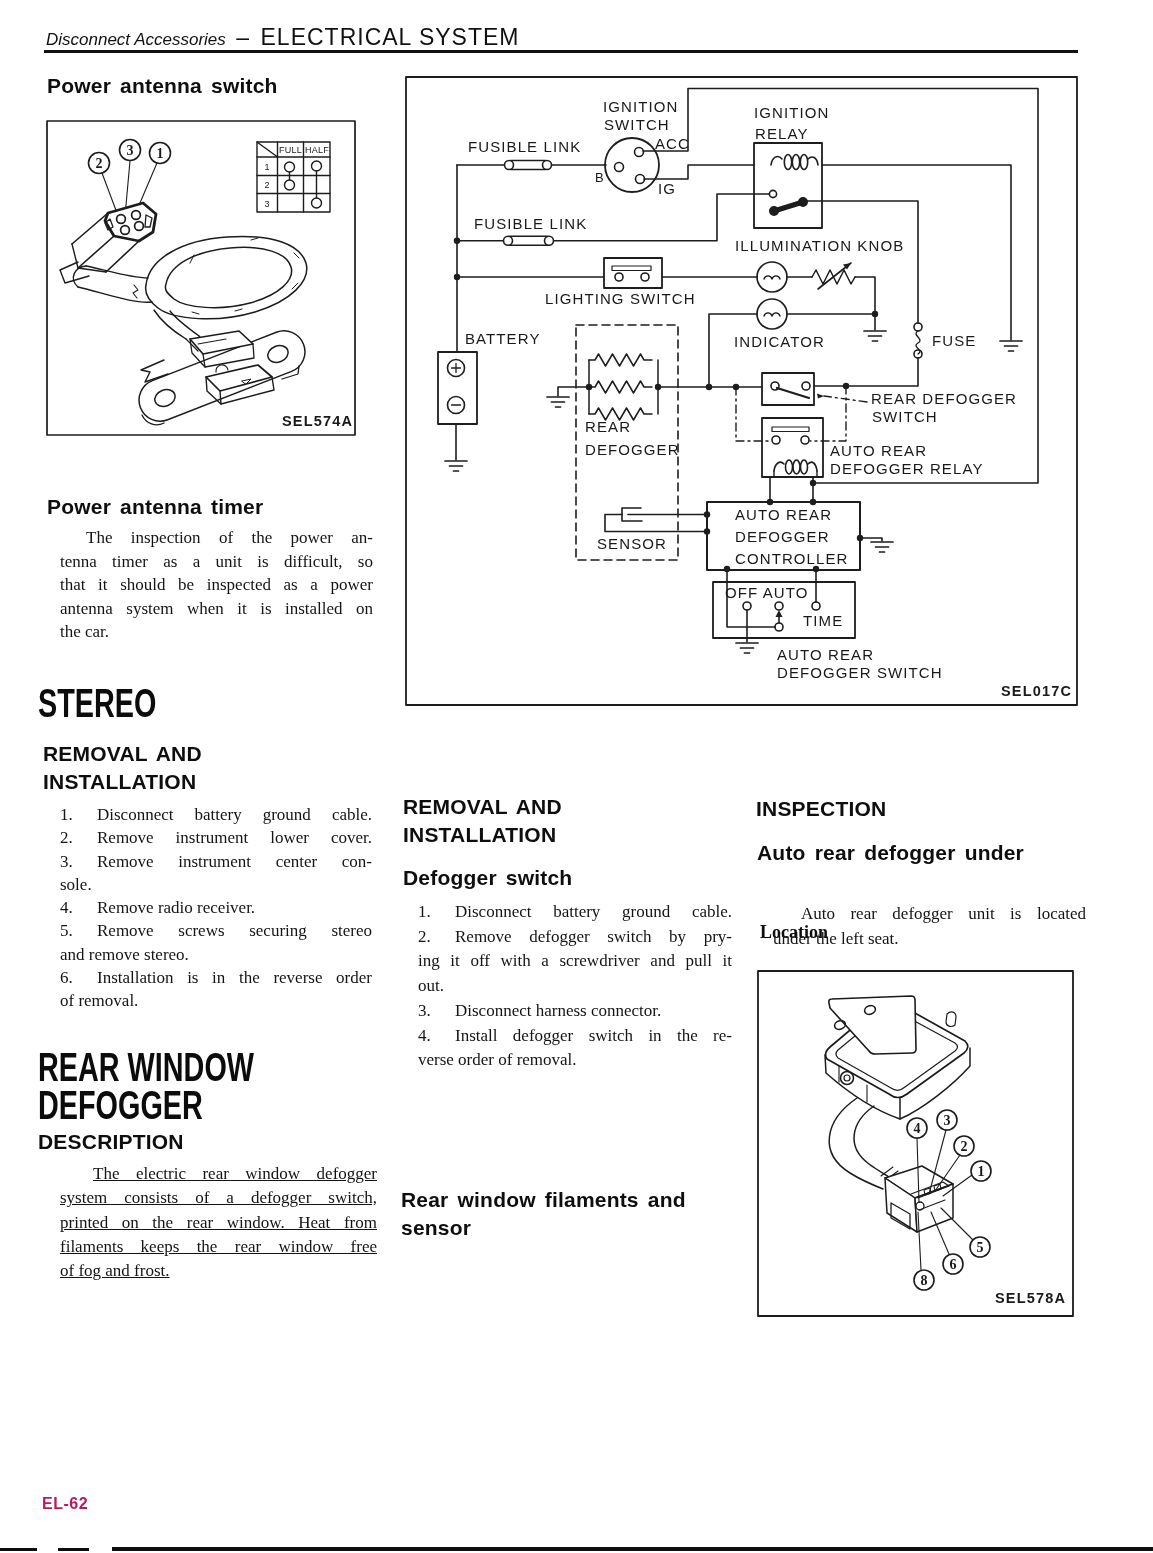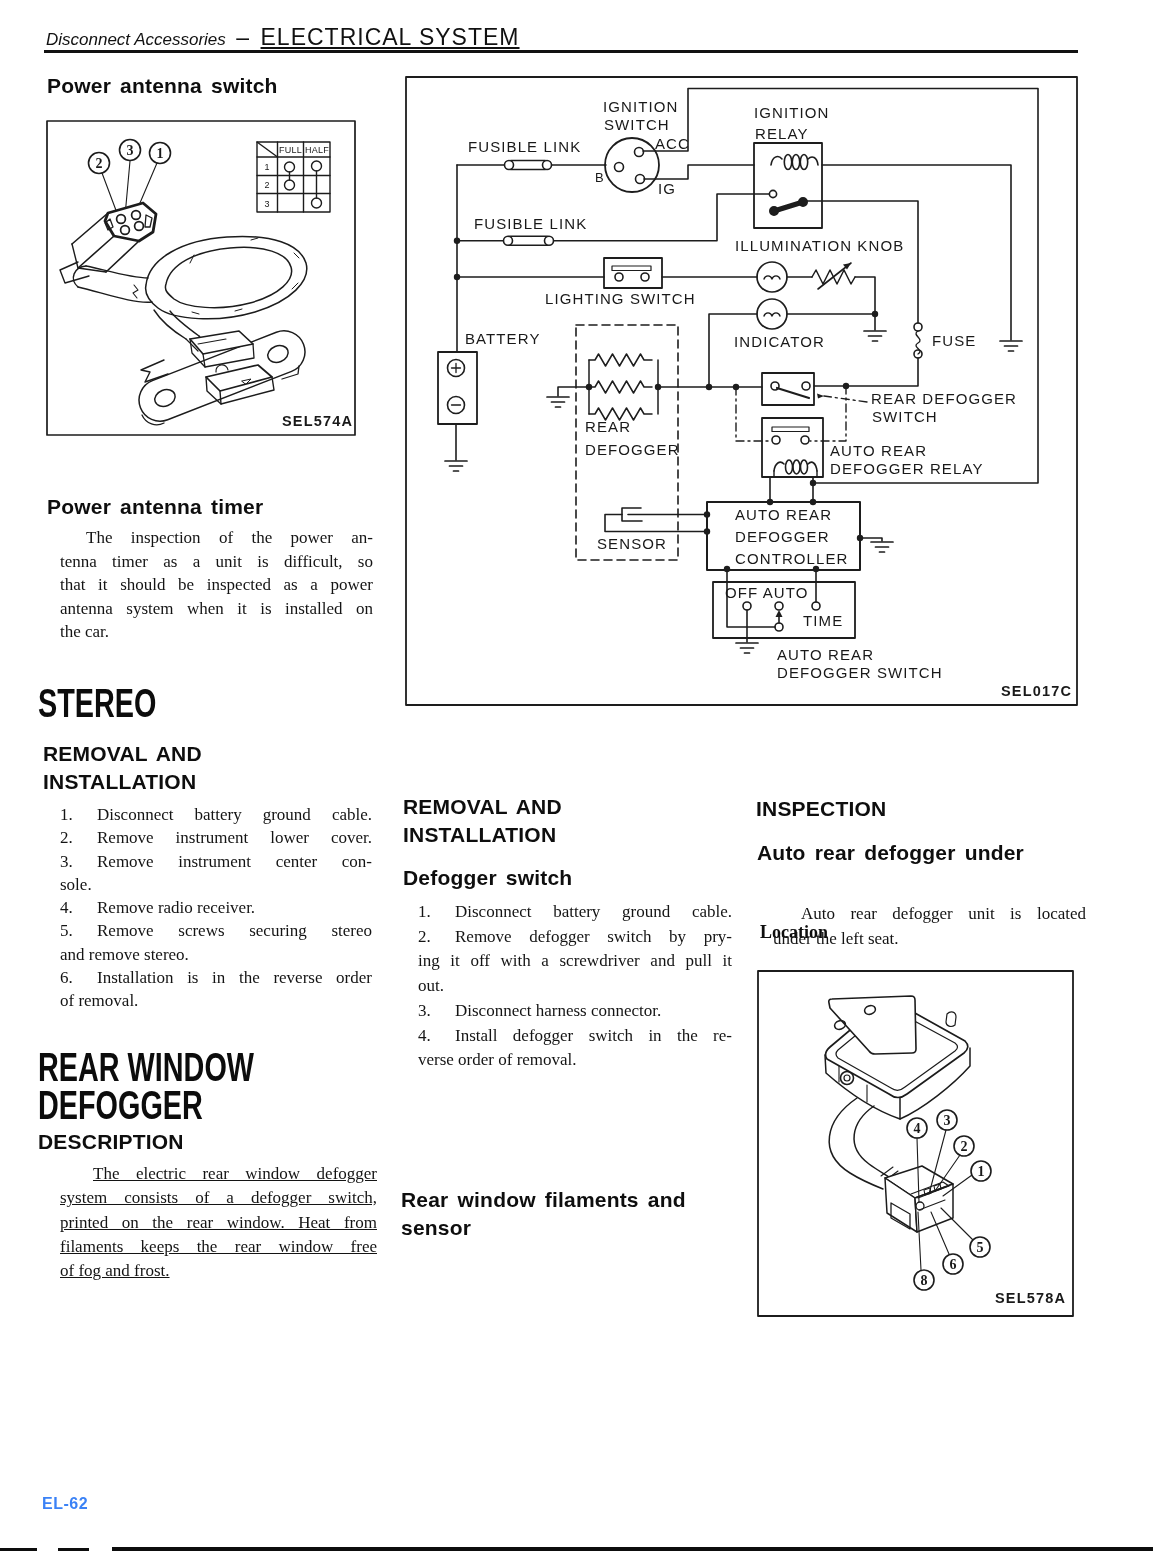--- a/index.html
+++ b/index.html
@@ -22,41 +22,41 @@
   
   .txt { font:400 17px/23.5px "Liberation Serif", serif; color:#141414;margin-left:16px; }
   .txt .ln { text-align:justify; text-align-last:justify; }
   .txt .ln.nj { text-align-last:auto; }
   .lnum { display:inline-block; width:37px; }
   .ind26 { padding-left:26px; }
   .ind33 { padding-left:33px; }
   .ind22 { padding-left:22px; }
   .ind28 { padding-left:28px; }
 
-  .pageno { font:600 16px/1 "Liberation Sans", sans-serif; letter-spacing:0.5px; color:#3b82f6; }
+  .pageno { font:600 16px/1 "Liberation Sans", sans-serif; letter-spacing:0.5px; color:#be185d; }
 
   
   svg text { font-family:"Liberation Sans", sans-serif; fill:#191919; }
   .dlab { font-size:15px; letter-spacing:1.1px; }
   .dlab-s { font-size:13px; letter-spacing:0.6px; }
   .figcode { font-size:14.5px; letter-spacing:1.2px; font-weight:700; }
   .callout-n { font-family:"Liberation Serif", serif; font-size:14px; font-weight:700; }
   .ftab { font-size:9px; letter-spacing:0.2px; }
 
   .botbar { background:#0d0d0d; }
 </style>
 </head>
 <body>
 
 <div class="page">
 
   <div class="abs" style="left:46px; top:26px; white-space:nowrap;">
     <span class="hdr-italic">Disconnect Accessories</span>
     <span class="hdr-title" style="margin-left:6px;">–</span>
-    <span class="hdr-title" style="margin-left:6px;text-decoration:underline;">ELECTRICAL SYSTEM</span>
+    <span class="hdr-title" style="margin-left:6px;">ELECTRICAL SYSTEM</span>
   </div>
   <div class="abs hdr-rule" style="left:44px; top:50px; width:1034px;"></div>
 
   <div class="abs h-sub" style="left:47px; top:72px;">Power antenna switch</div>
 
   <div class="abs" style="left:46px; top:120px;">
     <svg width="310" height="316" viewBox="0 0 310 316">
       <g fill="none" stroke="#1c1c1c" stroke-width="1.7" stroke-linecap="round" stroke-linejoin="round">
         <rect x="1" y="1" width="308" height="314"></rect>
 

